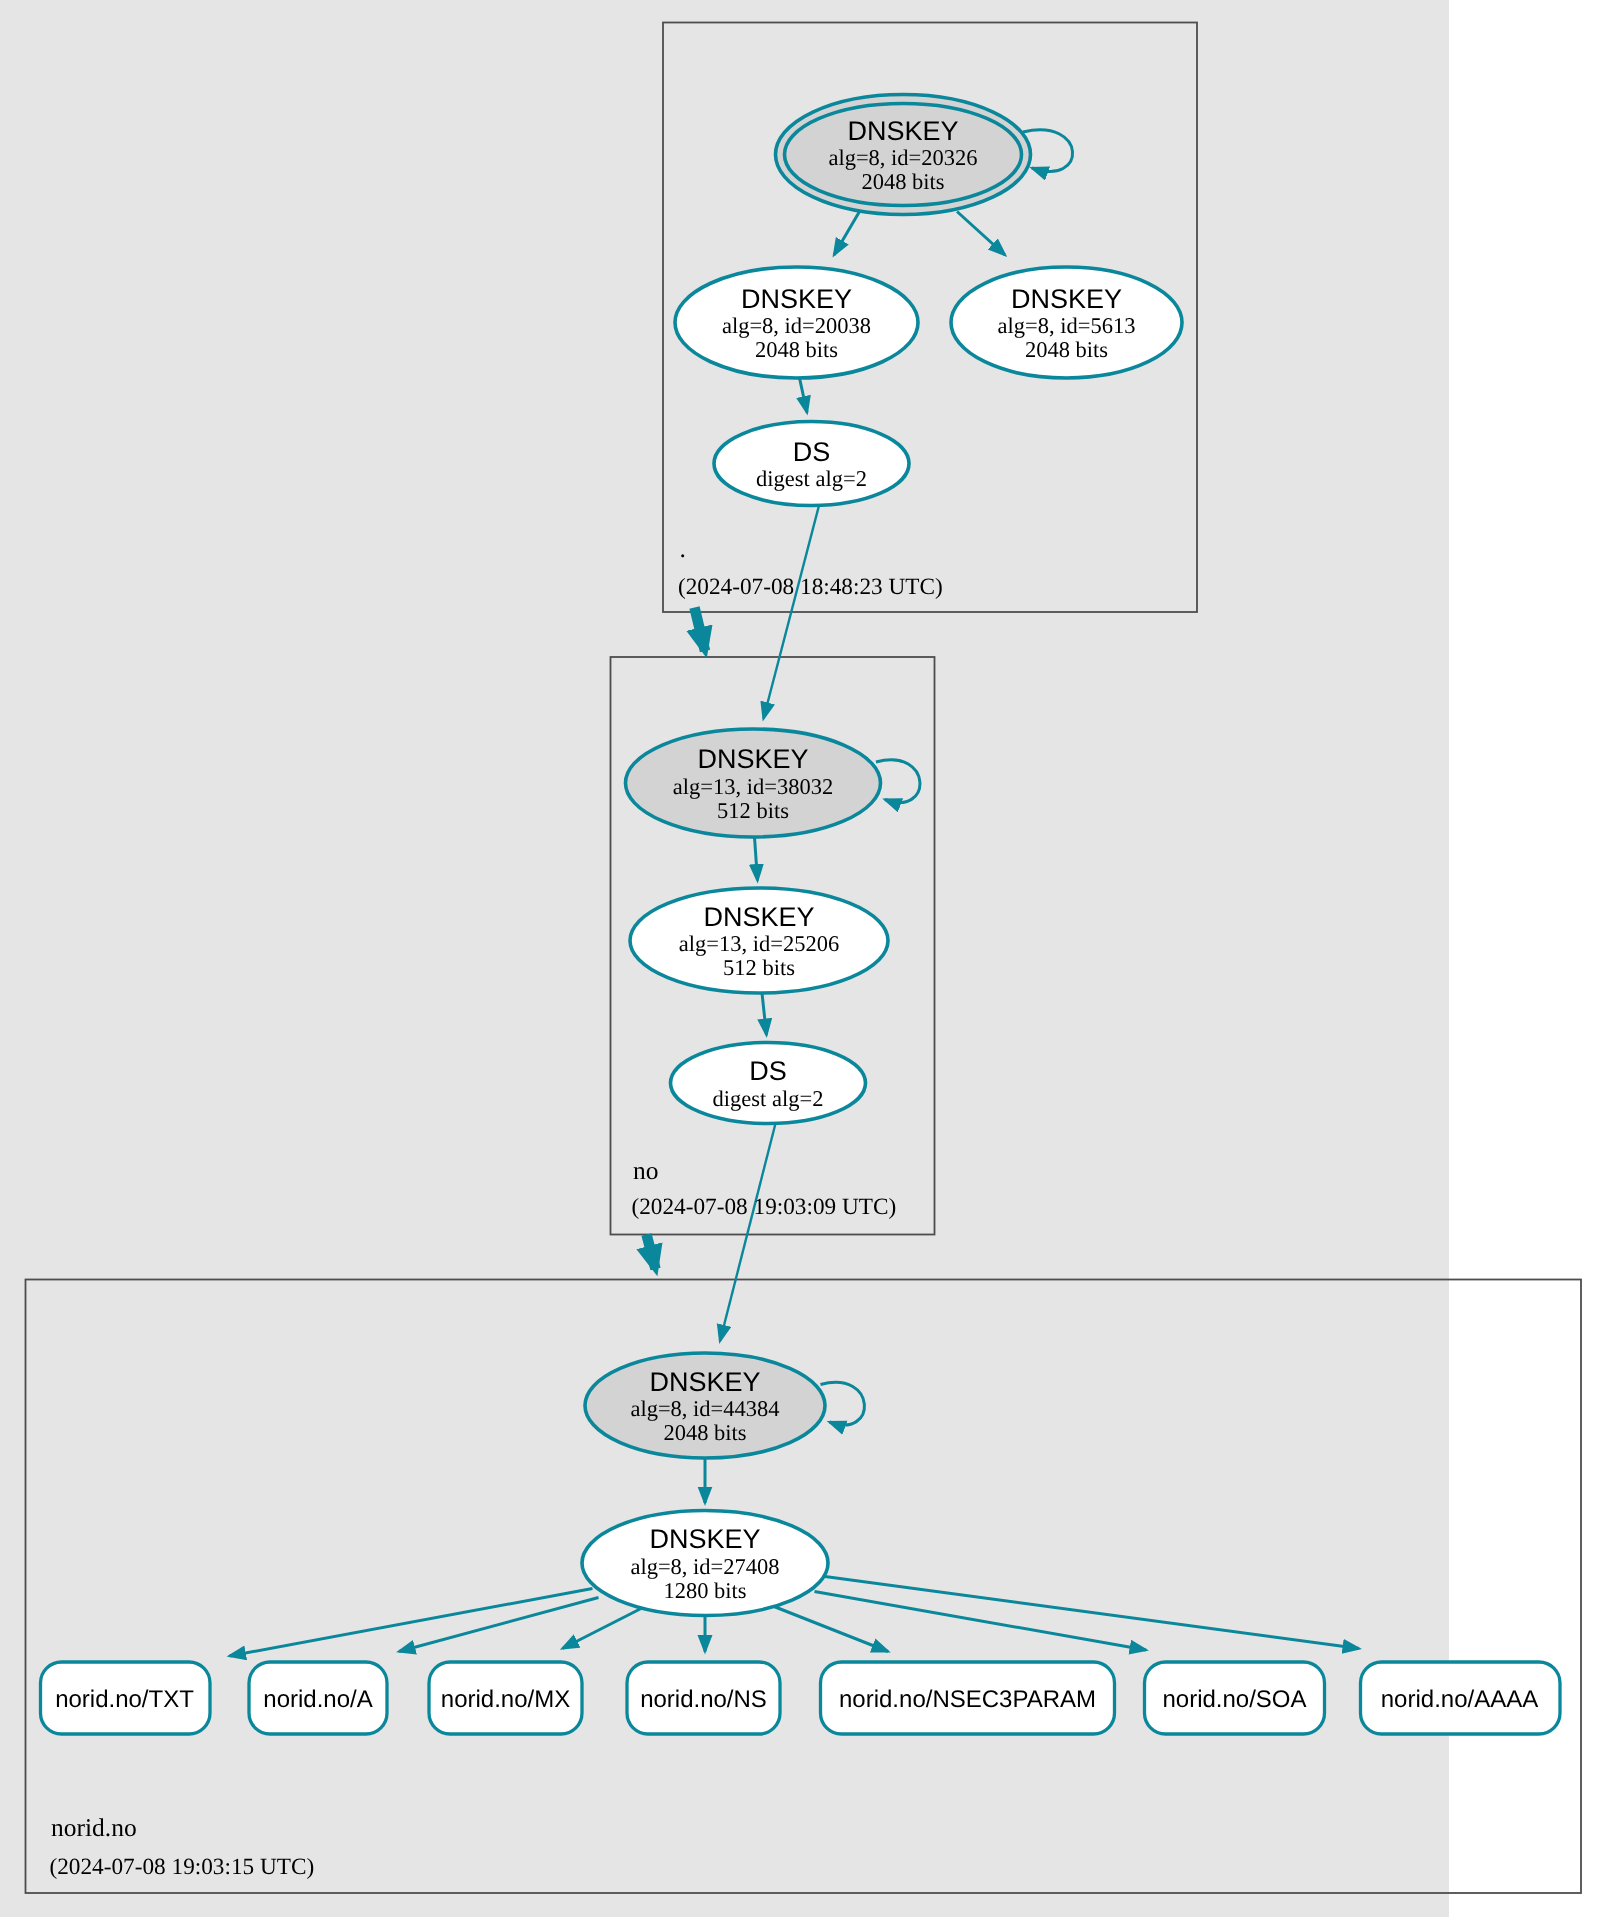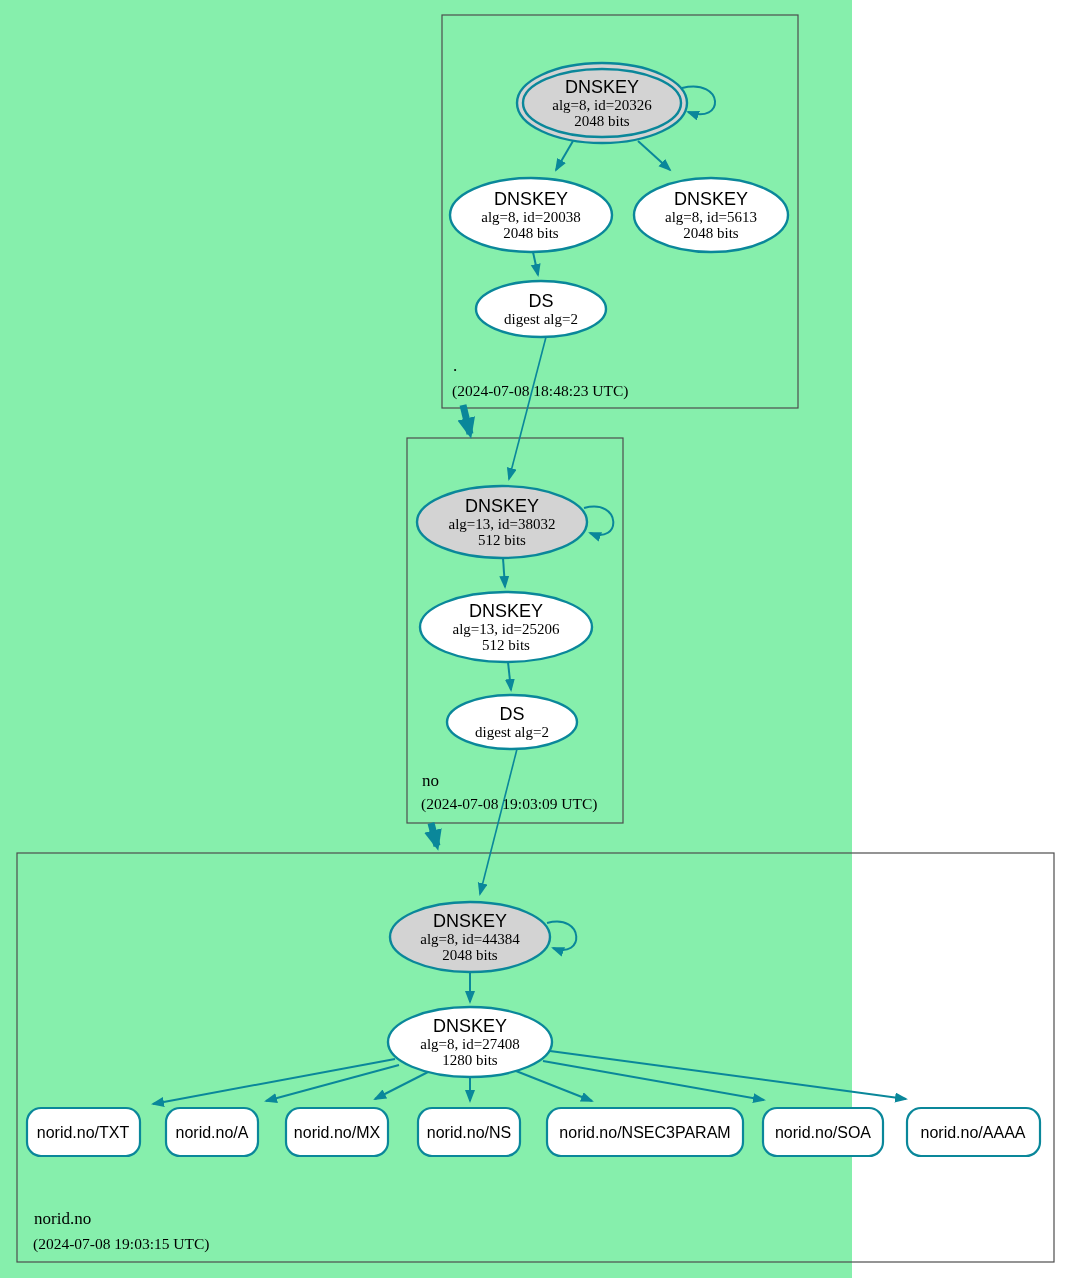--- a/index.html
+++ b/index.html
@@ -2,21 +2,21 @@
 <html style="--teal: #0a879a; --ksk-fill: #d3d3d3; --zone-border: #4d4d4d;"><head>
 <meta charset="utf-8">
 <style>
   :root{
     --teal:#0a879a;
     --ksk-fill:#d3d3d3;
     --zone-border:#4d4d4d;
     --ink:#000000;
   }
   html,body{margin:0;padding:0;background:#ffffff;}
-  .stage{width:852px;height:1278px;position:relative;background:#86efac;}
+  .stage{width:966px;height:1278px;position:relative;background:#e5e5e5;}
   svg{display:block;}
   .zonebox{fill:none;stroke:var(--zone-border);stroke-width:1.2px;}
   .node{fill:#ffffff;stroke:var(--teal);stroke-width:2.4px;}
   .node.ksk{fill:var(--ksk-fill);}
   .rrbox{fill:#ffffff;stroke:var(--teal);stroke-width:2.2px;}
   .edge{fill:none;stroke:var(--teal);stroke-width:2px;}
   .edge.thin{stroke-width:1.6px;}
   .edge.thick{stroke-width:7px;}
   .fill-teal{fill:var(--teal);}
   text{fill:var(--ink);}

